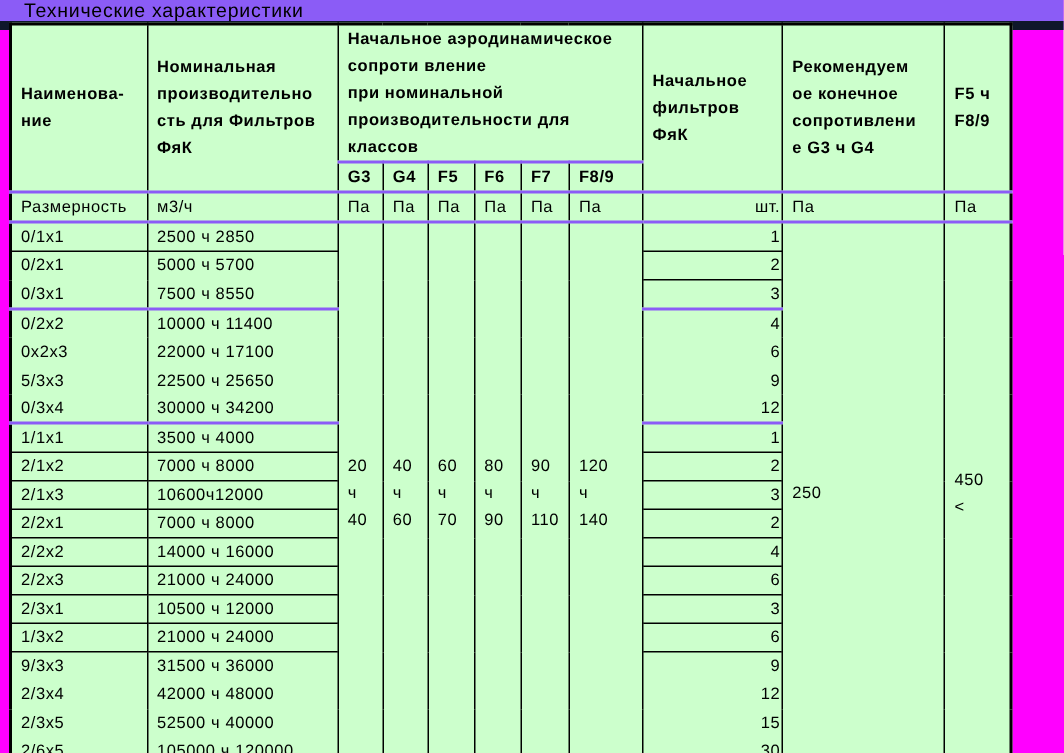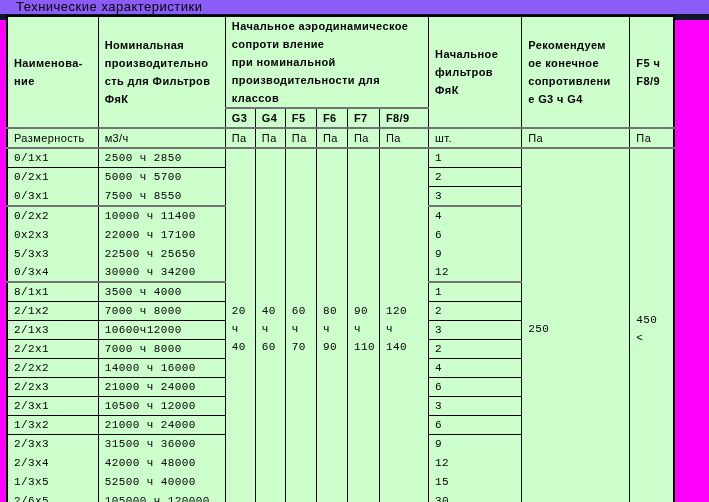--- a/index.html
+++ b/index.html
@@ -21,29 +21,29 @@
     font-size:11px; letter-spacing:0.4px;
   }
   table.spec td {
     border-left:1px solid #000; border-right:1px solid #000;
     padding:0 1px 0 6px; vertical-align:middle; overflow:hidden;
     white-space:pre-line; line-height:18px;
   }
   tr.rowA { height:70px; }
   tr.rowB { height:20px; }
   tr.rowU { height:19px;padding-left:28px; }
-  tr.rowD { height:19px;font-family:Liberation Mono, monospace; }
+  tr.rowD { height:19px; }
   td.hdr { font-weight:bold; vertical-align:bottom; padding-bottom:3px; line-height:14px; }
   td.res-hdr { vertical-align:top; padding-top:1px; line-height:14px; font-weight:bold; }
   td.cls { text-align:left; font-weight:bold; padding:0; }
   td.bB  { border-bottom:1px solid #000; }
-  td.bB2 { border-bottom:2px solid #737373; }
+  td.bB2 { border-bottom:2px solid #8b5cf6; }
   td.bR2 { border-right:2px solid #000; }
   td.mid { vertical-align:middle; line-height:14px; padding-left:5px; }
-  td.qty { padding-left:8px; }
+  td.qty { padding-left:8px;text-align:right; }
   td.rec-val { padding-left:21px; }
   td.fin-val { padding-left:6px; line-height:14px; }
 </style>
 </head>
 <body>
 
 <div class="screen">
   <div class="title-bar">Технические характеристики</div>
 
   <table class="spec">
@@ -159,21 +159,21 @@
       <td>5/3x3</td>
       <td>22500 ч 25650</td>
       <td class="qty">9</td>
     </tr>
     <tr class="rowD">
       <td class="bB2">0/3x4</td>
       <td class="bB2">30000 ч 34200</td>
       <td class="bB2 qty">12</td>
     </tr>
     <tr class="rowD">
-      <td class="bB">8/1x1</td>
+      <td class="bB">1/1x1</td>
       <td class="bB">3500 ч 4000</td>
       <td class="bB qty">1</td>
     </tr>
     <tr class="rowD">
       <td class="bB">2/1x2</td>
       <td class="bB">7000 ч 8000</td>
       <td class="bB qty">2</td>
     </tr>
     <tr class="rowD">
       <td class="bB">2/1x3</td>
@@ -199,31 +199,31 @@
       <td class="bB">2/3x1</td>
       <td class="bB">10500 ч 12000</td>
       <td class="bB qty">3</td>
     </tr>
     <tr class="rowD">
       <td class="bB">1/3x2</td>
       <td class="bB">21000 ч 24000</td>
       <td class="bB qty">6</td>
     </tr>
     <tr class="rowD">
-      <td>2/3x3</td>
+      <td>9/3x3</td>
       <td>31500 ч 36000</td>
       <td class="qty">9</td>
     </tr>
     <tr class="rowD">
       <td>2/3x4</td>
       <td>42000 ч 48000</td>
       <td class="qty">12</td>
     </tr>
     <tr class="rowD">
-      <td>1/3x5</td>
+      <td>2/3x5</td>
       <td>52500 ч 40000</td>
       <td class="qty">15</td>
     </tr>
     <tr class="rowD">
       <td>2/6x5</td>
       <td>105000 ч 120000</td>
       <td class="qty">30</td>
     </tr>
   </tbody>
     </table>

